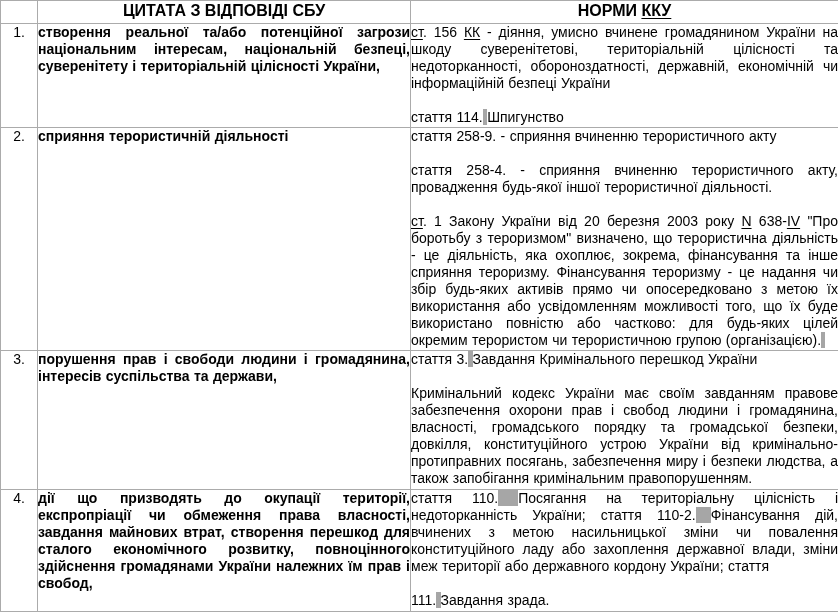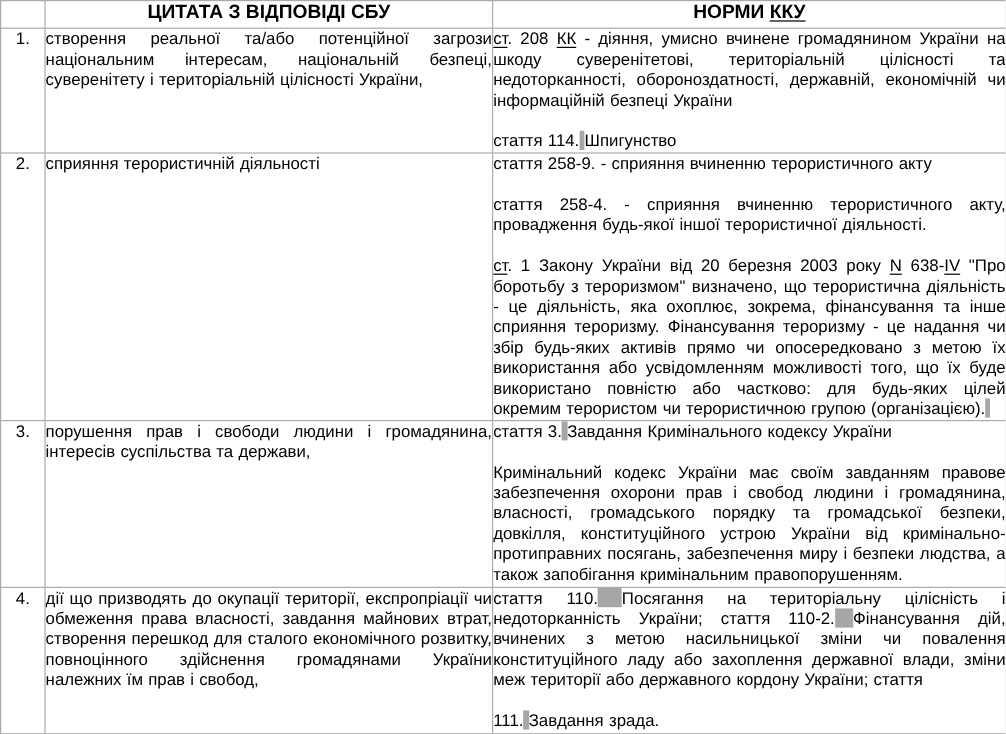--- a/index.html
+++ b/index.html
@@ -13,21 +13,21 @@
   table.cmp td, table.cmp th{
     border:1px solid #ababab;vertical-align:top;padding:0;overflow:hidden;
   }
   th.hdr{
     height:22px;font-size:16px;font-weight:bold;text-align:center;
     padding:2px 0 1px 0;line-height:20px;white-space:nowrap;
   }
   td.num{
     text-align:center;font-size:14px;line-height:17px;padding-top:3px;
   }
-  td.quote{padding:2px 7px 2px 6px;}
+  td.quote{padding:2px 7px 2px 6px;font-weight:bold;}
   td.norms{padding:2px 3px 2px 5px;}
   .p{
     font-size:14px;line-height:17px;text-align:justify;
     word-spacing:0.5px;
   }
   .p.blank{height:17px;}
   .sp{
     text-decoration-line:underline;
     text-decoration-style:wavy;
     text-decoration-color:#ff0000;
@@ -59,21 +59,21 @@
         <th class="hdr"><span>НОРМИ </span><span class="sp">ККУ</span></th>
       </tr>
     </thead>
     <tbody id="tbody">
         <tr class="r0">
           <td class="num">1.</td>
           <td class="quote">
             <div class="p">створення реальної та/або потенційної загрози національним інтересам, національній безпеці, суверенітету і територіальній цілісності України,</div>
           </td>
           <td class="norms">
-            <div class="p"><span class="sp">ст</span><span>. 208 </span><span class="sp">КК</span><span> - діяння, умисно вчинене громадянином України на шкоду суверенітетові, територіальній цілісності та недоторканності, обороноздатності, державній, економічній чи інформаційній безпеці України</span></div>
+            <div class="p"><span class="sp">ст</span><span>. 156 </span><span class="sp">КК</span><span> - діяння, умисно вчинене громадянином України на шкоду суверенітетові, територіальній цілісності та недоторканності, обороноздатності, державній, економічній чи інформаційній безпеці України</span></div>
             <div class="p blank"></div>
             <div class="p"><span>стаття 114.</span><span class="hl">&nbsp;</span><span>Шпигунство</span></div>
           </td>
         </tr>
         <tr class="r1">
           <td class="num">2.</td>
           <td class="quote">
             <div class="p">сприяння терористичній діяльності</div>
           </td>
           <td class="norms">
@@ -83,21 +83,21 @@
             <div class="p blank"></div>
             <div class="p"><span class="sp">ст</span><span>. 1 Закону України від 20 березня 2003 року </span><span class="sp">N</span><span> 638-</span><span class="sp">IV</span><span> "Про боротьбу з тероризмом" визначено, що терористична діяльність - це діяльність, яка охоплює, зокрема, фінансування та інше сприяння тероризму. Фінансування тероризму - це надання чи збір будь-яких активів прямо чи опосередковано з метою їх використання або усвідомленням можливості того, що їх буде використано повністю або частково: для будь-яких цілей окремим терористом чи терористичною групою (організацією).</span><span class="hl">&nbsp;</span></div>
           </td>
         </tr>
         <tr class="r2">
           <td class="num">3.</td>
           <td class="quote">
             <div class="p">порушення прав і свободи людини і громадянина, інтересів суспільства та держави,</div>
           </td>
           <td class="norms">
-            <div class="p"><span>стаття 3.</span><span class="hl">&nbsp;</span><span>Завдання Кримінального кодексу України</span></div>
+            <div class="p"><span>стаття 3.</span><span class="hl">&nbsp;</span><span>Завдання Кримінального перешкод України</span></div>
             <div class="p blank"></div>
             <div class="p"><span>Кримінальний кодекс України має своїм завданням правове забезпечення охорони прав і свобод людини і громадянина, власності, громадського порядку та громадської безпеки, довкілля, конституційного устрою України від кримінально-протиправних посягань, забезпечення миру і безпеки людства, а також запобігання кримінальним правопорушенням.</span></div>
           </td>
         </tr>
         <tr class="r3">
           <td class="num">4.</td>
           <td class="quote">
             <div class="p">дії що призводять до окупації території, експропріації чи обмеження права власності, завдання майнових втрат, створення перешкод для сталого економічного розвитку, повноцінного здійснення громадянами України належних їм прав і свобод,</div>
           </td>
           <td class="norms">

